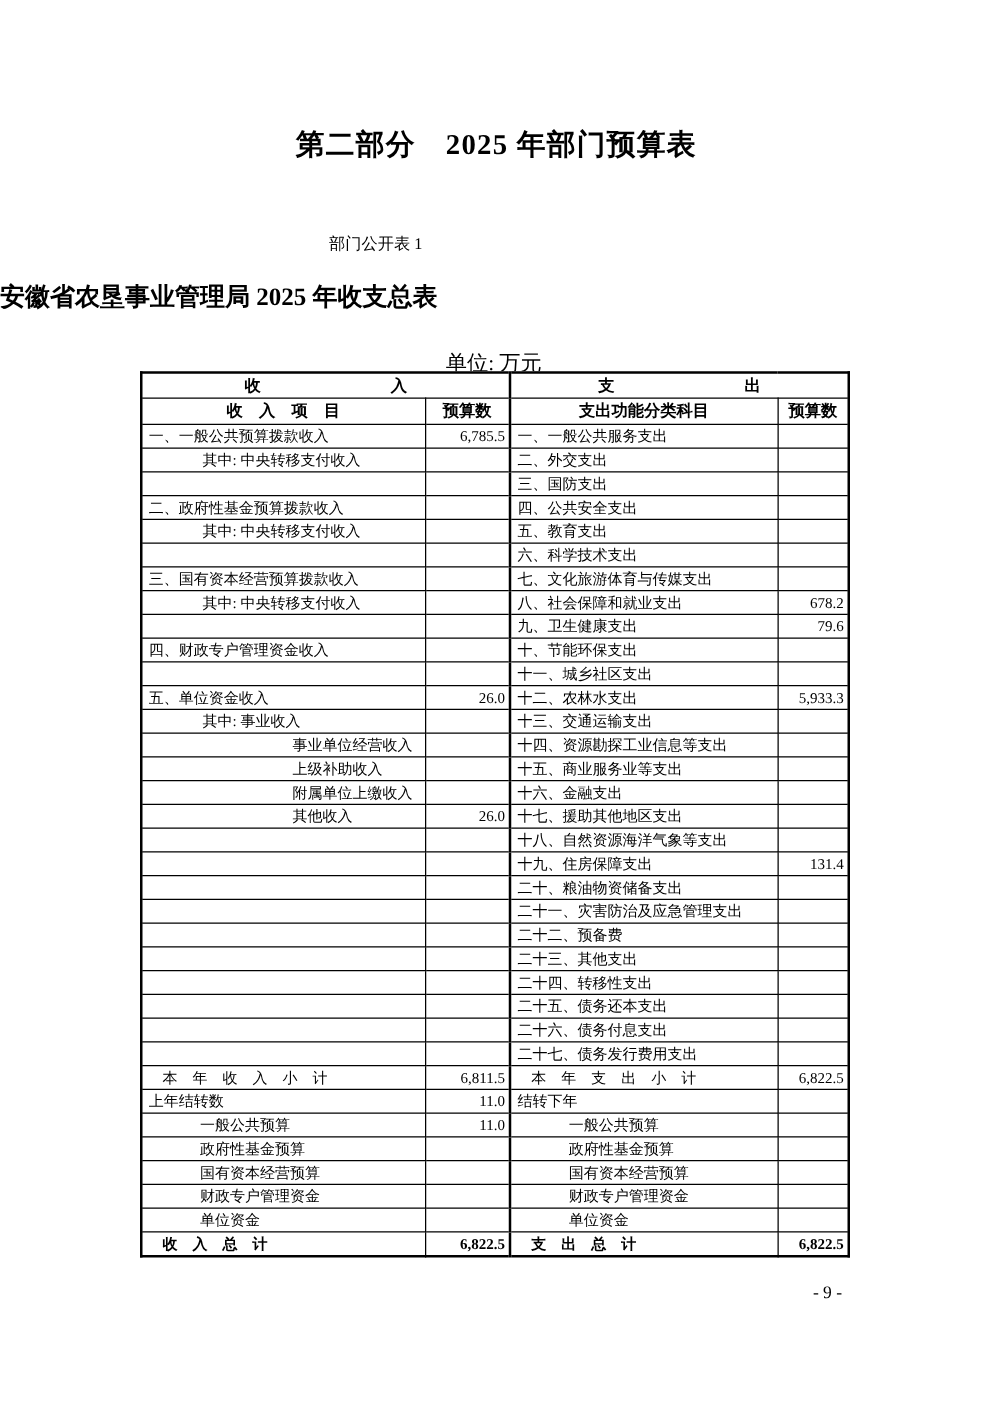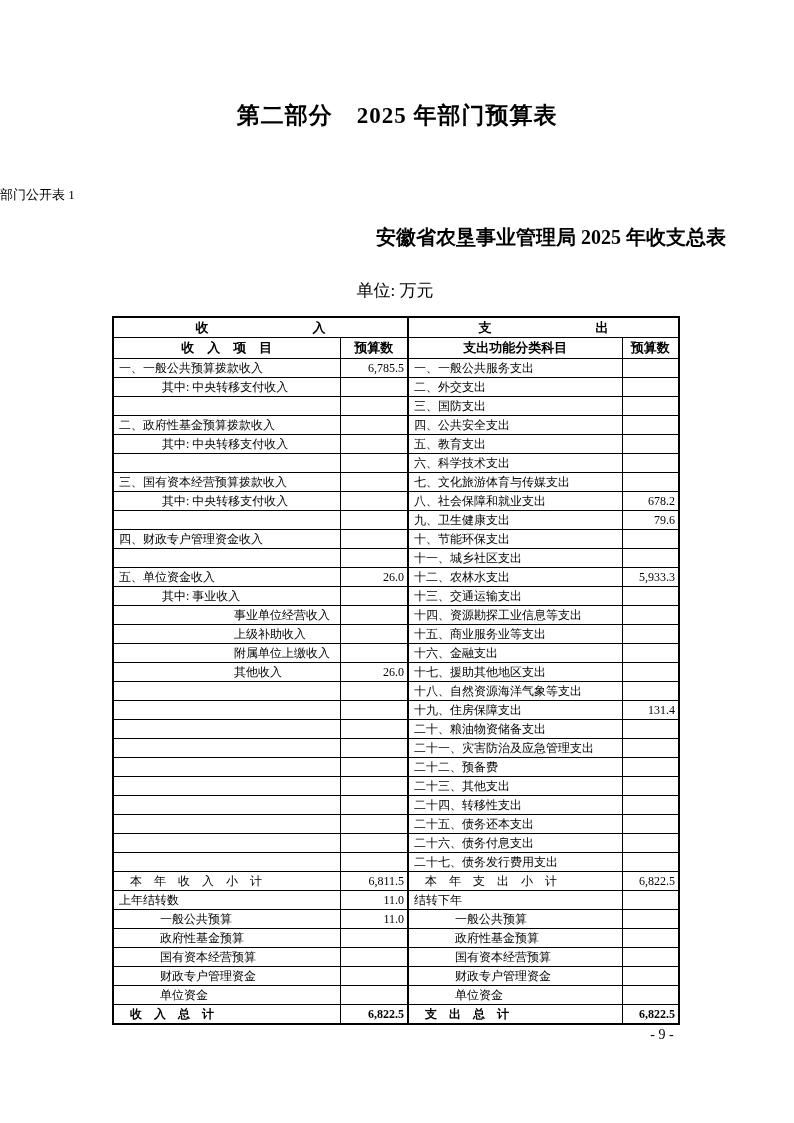--- a/index.html
+++ b/index.html
@@ -1,25 +1,25 @@
 <!DOCTYPE html>
 <html><head>
 <meta charset="utf-8">
 <style>
   html,body{margin:0;padding:0}
   body{width:794px;height:1123px;background:#ffffff;position:relative;
        font-family:"Liberation Serif","DejaVu Serif",serif;color:#000}
   .page{position:absolute;left:0;top:0;width:794px;height:1123px;background:#fff;overflow:hidden}
   .main-title{position:absolute;left:0;top:100px;width:794px;text-align:center;
               font-size:23px;font-weight:700;letter-spacing:1px;white-space:pre}
-  .table-label{position:absolute;left:0;top:186px;width:601px;text-align:left;font-size:13px;white-space:pre}
-  .subtitle{position:absolute;left:0;top:224px;width:726px;text-align:right;
+  .table-label{position:absolute;left:0;top:186px;width:601px;text-align:center;font-size:13px;white-space:pre}
+  .subtitle{position:absolute;left:0;top:224px;width:726px;text-align:left;
             font-size:20px;font-weight:700;white-space:pre}
   .unit-label{position:absolute;left:112px;top:279px;width:566px;text-align:center;font-size:17px;white-space:pre}
-  table.budget-table{position:absolute;left:112px;top:316px;width:566px;
+  table.budget-table{position:absolute;left:112px;top:297px;width:566px;
                      border-collapse:collapse;table-layout:fixed;border:2px solid #000;background:#fff}
   th,td{border:1px solid #000;overflow:hidden;white-space:pre;
         font-size:12px;line-height:18px;height:18px;padding:0}
   thead th{font-weight:700;text-align:center;font-size:13px}
   thead tr.grp th{height:19px;line-height:19px}
   thead tr.cols th{height:20px;line-height:20px}
   th.mid,td.mid{border-left:2px solid #000}
   td.item{text-align:left}
   .ind0{padding-left:5px}
   .ind1{padding-left:48px}

